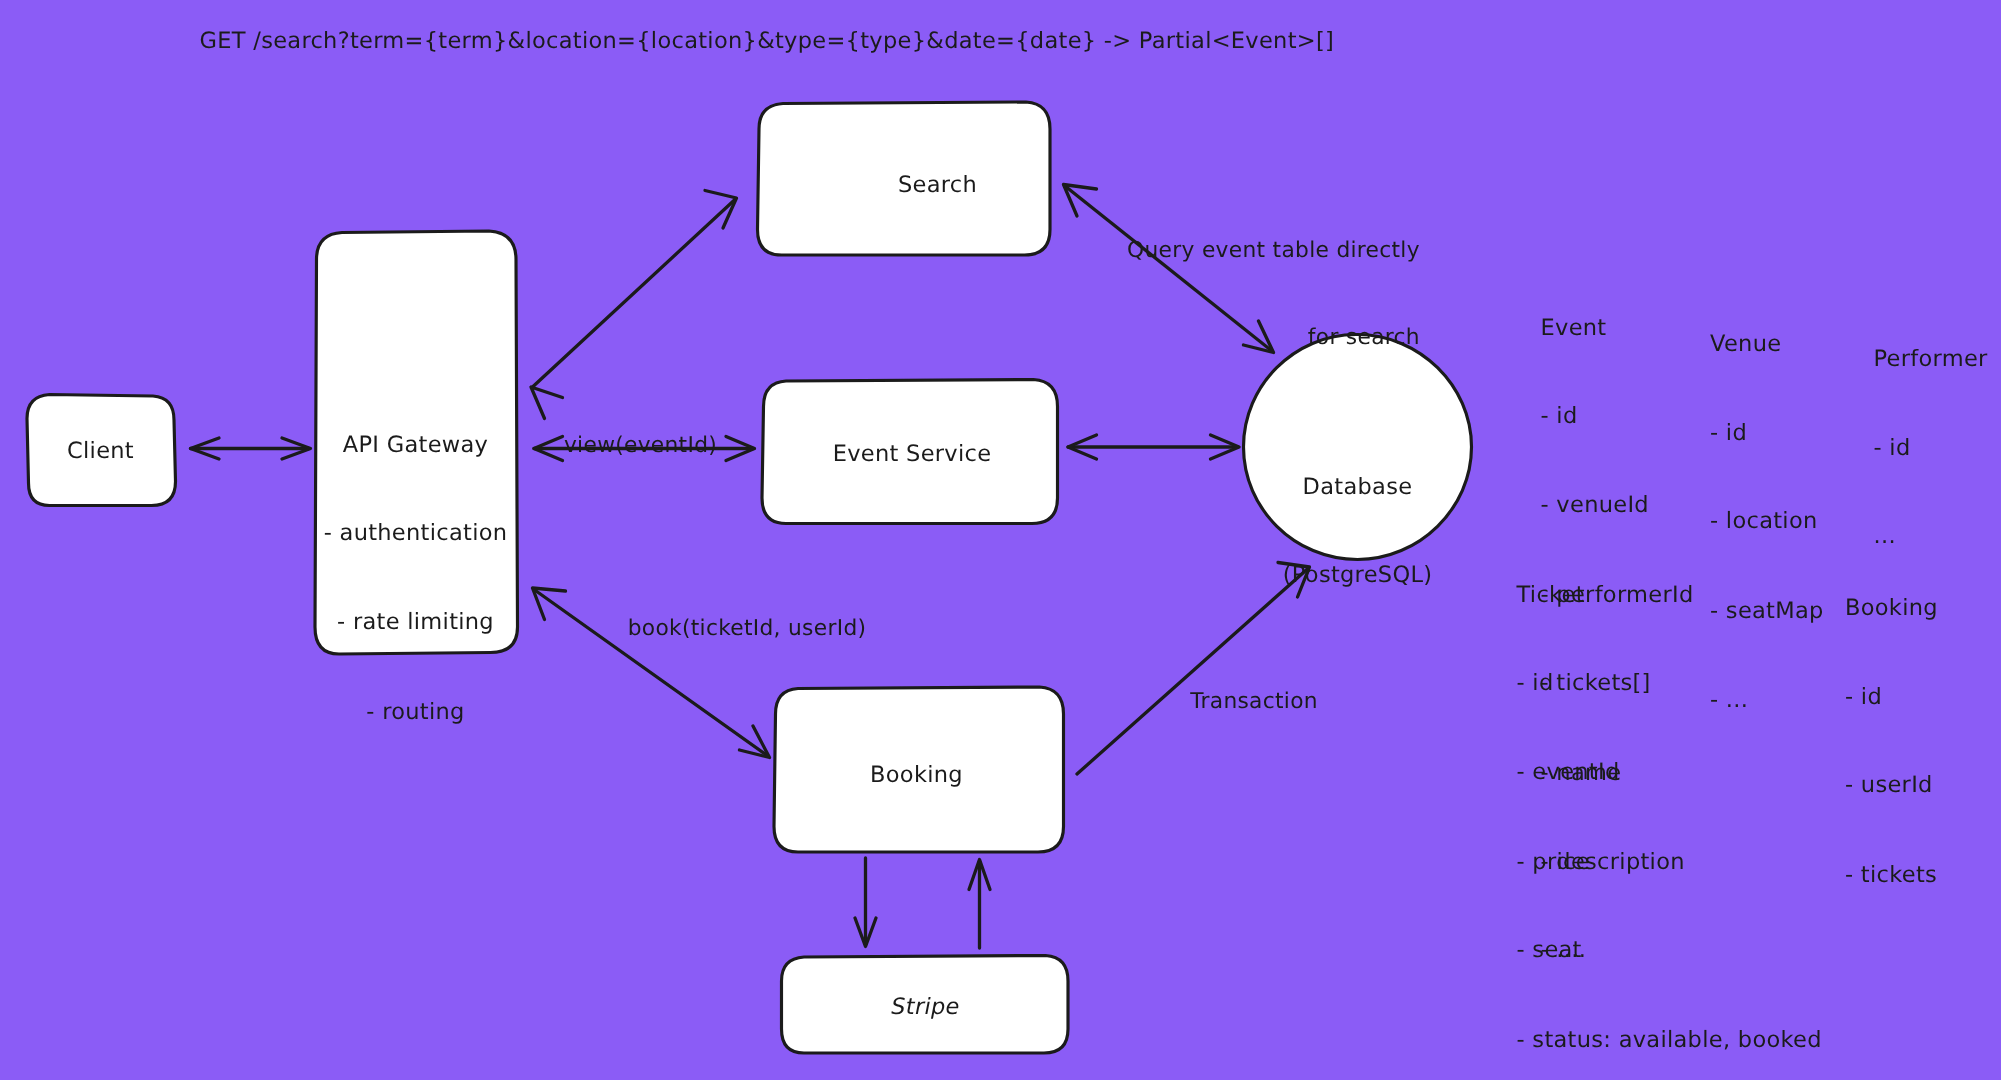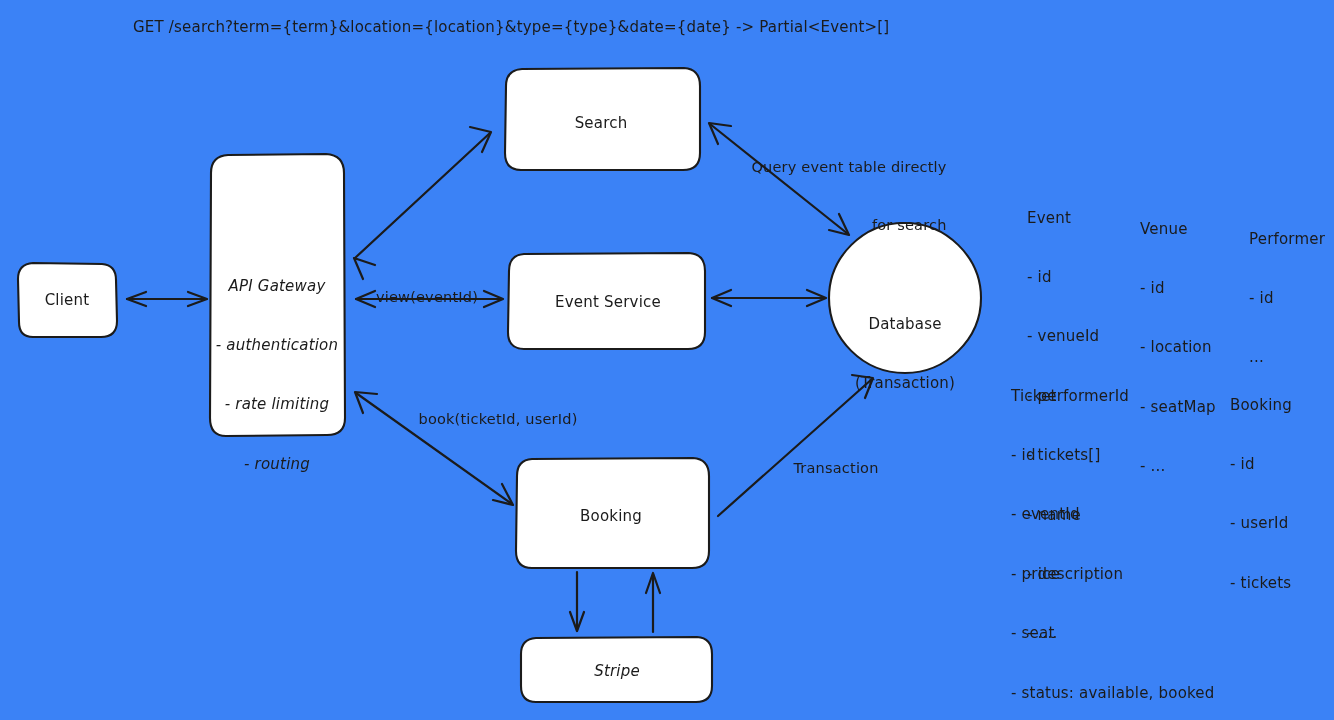--- a/index.html
+++ b/index.html
@@ -4,21 +4,21 @@
 <style>
   html, body {
     margin: 0;
     padding: 0;
     background: #ffffff;
   }
   #canvas {
     position: relative;
     width: 1334px;
     height: 720px;
-    background: #3b82f6;
+    background: #8b5cf6;
     overflow: hidden;
     font-family: "DejaVu Sans", sans-serif;
   }
   svg#diagram {
     position: absolute;
     left: 0;
     top: 0;
     width: 1334px;
     height: 720px;
   }
@@ -154,38 +154,38 @@
       <path class="edge" d="M653 632 L653 574"></path>
       <path class="arrowhead" d="M646 593 L653 573 L660 593"></path>
     </g>
 
   </svg>
 
   <div class="txt header-label" style="left:133px; top:18px;">GET /search?term={term}&amp;location={location}&amp;type={type}&amp;date={date} -&gt; Partial&lt;Event&gt;[]</div>
 
   <div class="txt node-label" style="left:67px; top:291px;">Client</div>
 
-  <div class="txt node-label" style="left:277px; top:237px;font-style:italic;">
+  <div class="txt node-label" style="left:277px; top:247px;">
     <span class="gw-title">API Gateway</span>
     <span class="gw-item">- authentication</span>
     <span class="gw-item">- rate limiting</span>
     <span class="gw-item">- routing</span>
   </div>
 
-  <div class="txt node-label" style="left:601px; top:114px;">Search</div>
+  <div class="txt node-label" style="left:625px; top:114px;">Search</div>
 
   <div class="txt node-label" style="left:608px; top:293px;">Event Service</div>
 
   <div class="txt node-label" style="left:611px; top:507px;">Booking</div>
 
   <div class="txt node-label" style="left:617px; top:662px;font-style:italic;">Stripe</div>
 
   <div class="txt node-label" style="left:905px; top:275px;">
     <span style="display:block;">Database</span>
-    <span style="display:block;">(Transaction)</span>
+    <span style="display:block;">(PostgreSQL)</span>
   </div>
 
   <div class="txt edge-label" style="left:427px; top:288px;">view(eventId)</div>
 
   <div class="txt edge-label" style="left:498px; top:410px;">book(ticketId, userId)</div>
 
   <div class="txt edge-label" style="left:849px; top:120px;text-align:right;">
     <span style="display:block;">Query event table directly</span>
     <span style="display:block;">for search</span>
   </div>

